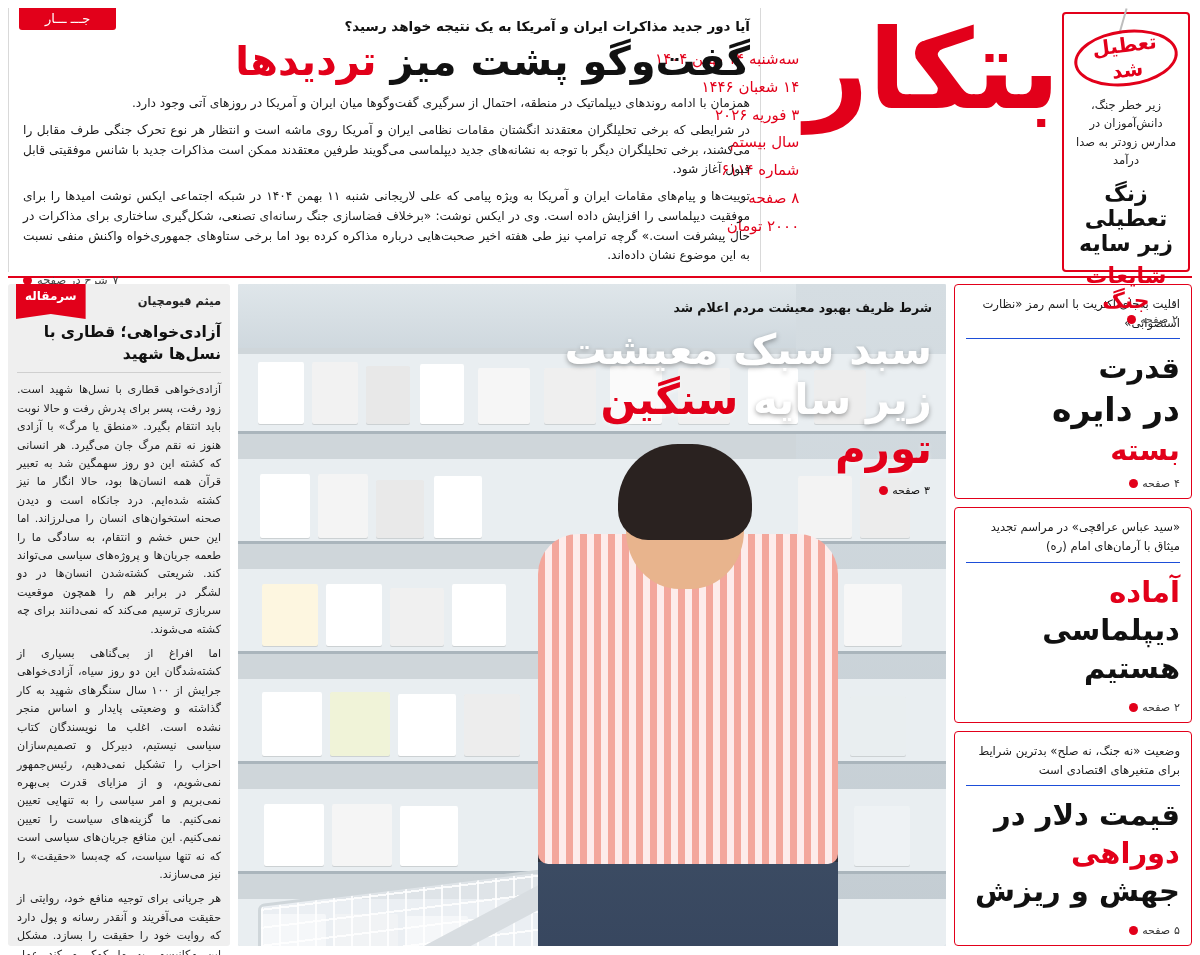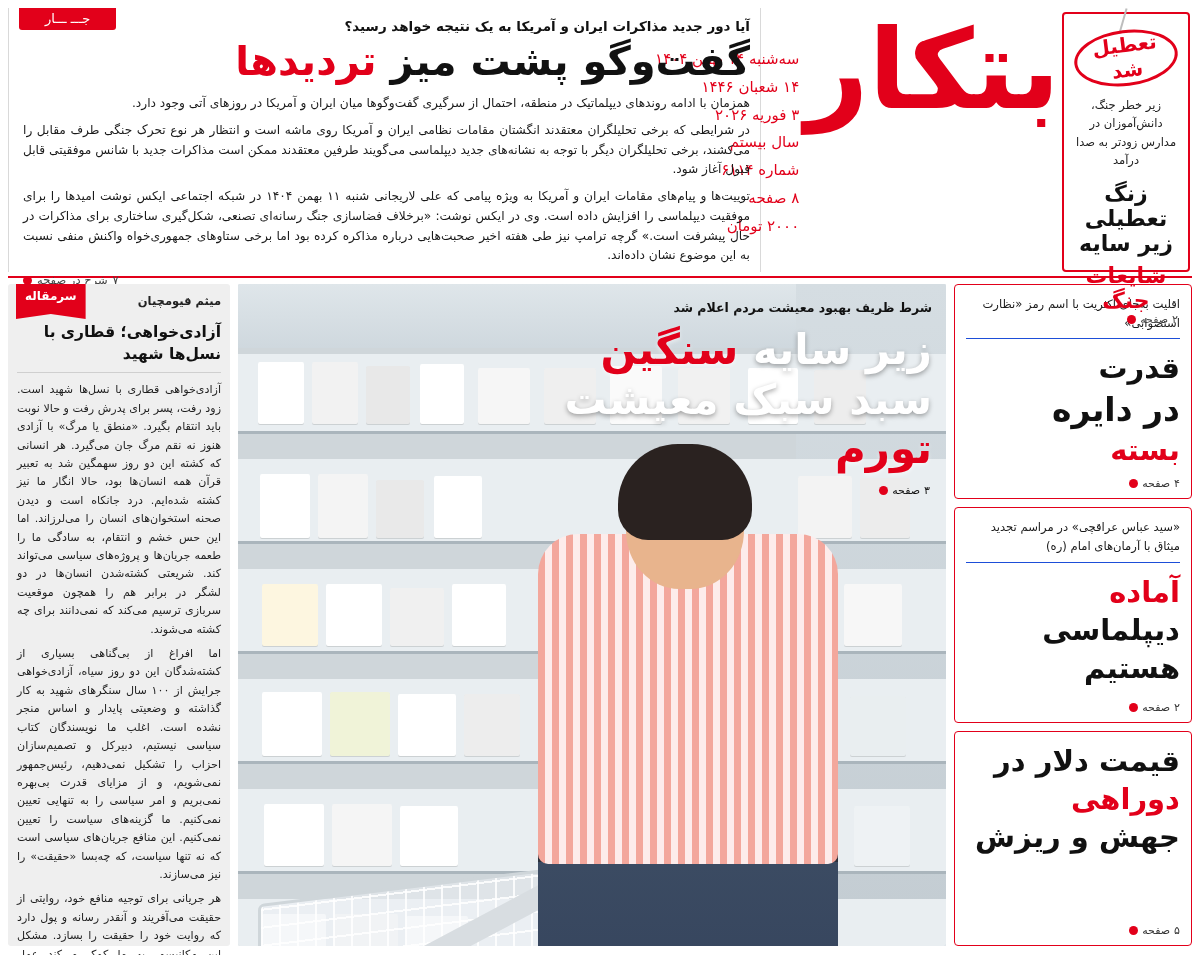--- a/index.html
+++ b/index.html
@@ -366,25 +366,25 @@
 
         <div class="man-pants"></div>
         <div class="man-belt"></div>
         <div class="man-shirt"></div>
         <div class="man-head"></div>
         <div class="man-hair"></div>
 
         <div class="photo-overlay">
           <div class="photo-kicker">شرط ظریف بهبود معیشت مردم اعلام شد</div>
           <div class="photo-head">
+            <div>سبد سبک معیشت</div>
             <div>
               <span>زیر سایه</span>
               <span class="red">سنگین</span>
             </div>
-            <div>سبد سبک معیشت</div>
             <div class="red">تورم</div>
           </div>
         </div>
         <div class="photo-page">
           <span class="bullet-red"></span>
           <span>صفحه</span>
           <span>۳</span>
         </div>
       </div>
     </div>
@@ -413,20 +413,21 @@
           <span class="l1">هستیم</span>
         </div>
         <div class="sb-page">
           <span class="bullet-red"></span>
           <span>صفحه</span>
           <span>۲</span>
         </div>
       </div>
 
       <div class="sidebox">
+        <div class="sb-kicker">وضعیت «نه جنگ، نه صلح» بدترین شرایط برای متغیرهای اقتصادی است</div>
         <div class="sb-title">
           <span class="l1">قیمت دلار در</span>
           <span class="l3">دوراهی</span>
           <span class="l1">جهش و ریزش</span>
         </div>
         <div class="sb-page">
           <span class="bullet-red"></span>
           <span>صفحه</span>
           <span>۵</span>
         </div>

